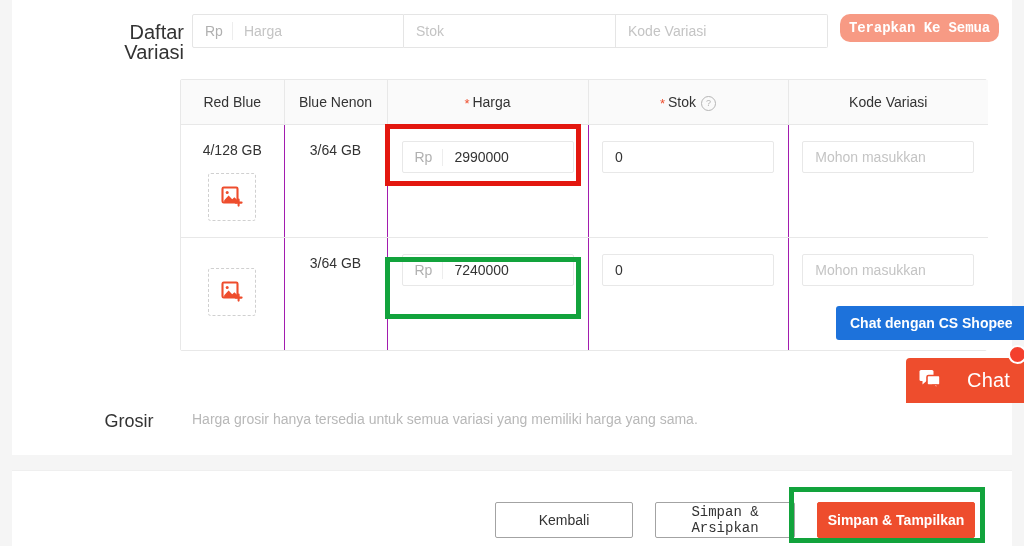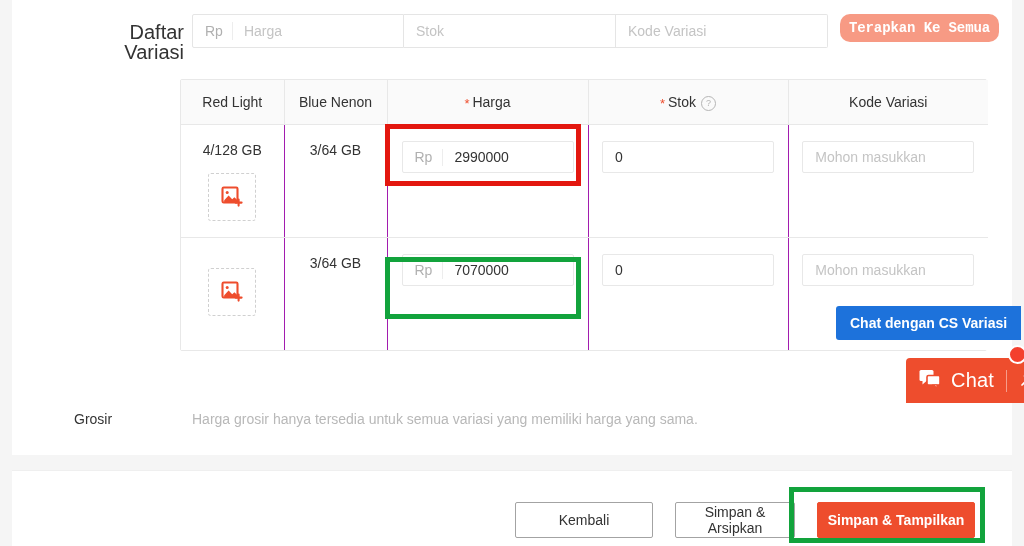--- a/index.html
+++ b/index.html
@@ -240,22 +240,22 @@
     left: 0;
     top: 406px;
     width: 1000px;
     height: 30px;
   }
   .grosir-label {
     position: absolute;
     left: 62px;
     top: 5px;
     width: 110px;
-    text-align: left;
-    font-size: 14px;
+    text-align: center;
+    font-size: 18px;
     color: #333333;
   }
   .grosir-text {
     position: absolute;
     left: 180px;
     top: 5px;
     font-size: 14px;
     color: #b8b8b8;
   }
 
@@ -295,21 +295,21 @@
     display: flex;
     align-items: center;
     justify-content: center;
   }
   .btn-outline {
     background: #ffffff;
     border: 1px solid #a3a3a3;
     color: #333333;
   }
   .btn-kembali { width: 138px; }
-  .btn-arsipkan { width: 120px; }
+  .btn-arsipkan { width: 140px; font-family: Liberation Mono, monospace; }
   .btn-primary {
     width: 158px;
     background: #ee4d2d;
     border: 1px solid #ee4d2d;
     color: #ffffff;
     font-weight: bold;
   }
 
   
   .annot {
@@ -351,21 +351,21 @@
     background: #ee4d2d;
     border-radius: 4px 0 0 0;
     display: flex;
     align-items: center;
     padding-left: 12px;
     cursor: pointer;
   }
   .chat-widget .label {
     color: #ffffff;
     font-size: 20px;
-    margin-left: 9px;
+    margin-left: 25px;
     letter-spacing: 0.2px;
   }
   .chat-divider {
     width: 1px;
     height: 22px;
     background: rgba(255,255,255,0.45);
     margin-left: 12px;
   }
   .chat-expand {
     margin-left: 11px;
@@ -415,21 +415,21 @@
         <colgroup>
           <col class="col-1">
             <col class="col-2">
             <col class="col-3">
             <col class="col-4">
             <col class="col-5">
         </colgroup>
         <thead>
           <tr>
             <th>
-              <span>Red Light</span>
+              <span>Red Blue</span>
             </th>
             <th>
               <span>Blue Nenon</span>
             </th>
             <th>
               <span class="req-star">*</span><span>Harga</span>
             </th>
             <th>
               <span class="req-star">*</span><span>Stok</span><span class="help-icon">?</span>
             </th>
@@ -495,21 +495,21 @@
             </td>
             <td>
               <div class="cell-inner">
                 <div class="opt-text">3/64 GB</div>
               </div>
             </td>
             <td>
               <div class="cell-inner">
                 <div class="price-field">
                   <span class="rp">Rp</span>
-                  <span class="val">7070000</span>
+                  <span class="val">7240000</span>
                 </div>
               </div>
             </td>
             <td>
               <div class="cell-inner">
                 <div class="plain-field">0</div>
               </div>
             </td>
             <td>
               <div class="cell-inner">
@@ -532,21 +532,21 @@
 
   <div class="footer-bar">
     <div class="footer-btns">
       <button class="btn btn-outline btn-kembali">Kembali</button>
       <button class="btn btn-outline btn-arsipkan">Simpan &amp; Arsipkan</button>
       <button class="btn btn-primary">Simpan &amp; Tampilkan</button>
     </div>
   </div>
 
   <div class="cs-pill">
-    <span>Chat dengan CS Variasi</span>
+    <span>Chat dengan CS Shopee</span>
 
   </div>
 
   <div class="chat-widget">
     <span>
       <svg width="24" height="22" viewBox="0 0 24 22">
         <rect x="1.5" y="2" width="14" height="11" rx="1.5" fill="#ffffff"></rect>
         <path d="M4.5 13 L4.5 16.5 L8.5 13 Z" fill="#ffffff"></path>
         <rect x="9" y="7.5" width="13" height="9.5" rx="1.5" fill="#ffffff" stroke="#ee4d2d" stroke-width="1.6"></rect>
         <path d="M19 17 L19 20 L15.4 17 Z" fill="#ffffff" stroke="#ee4d2d" stroke-width="1.2"></path>

